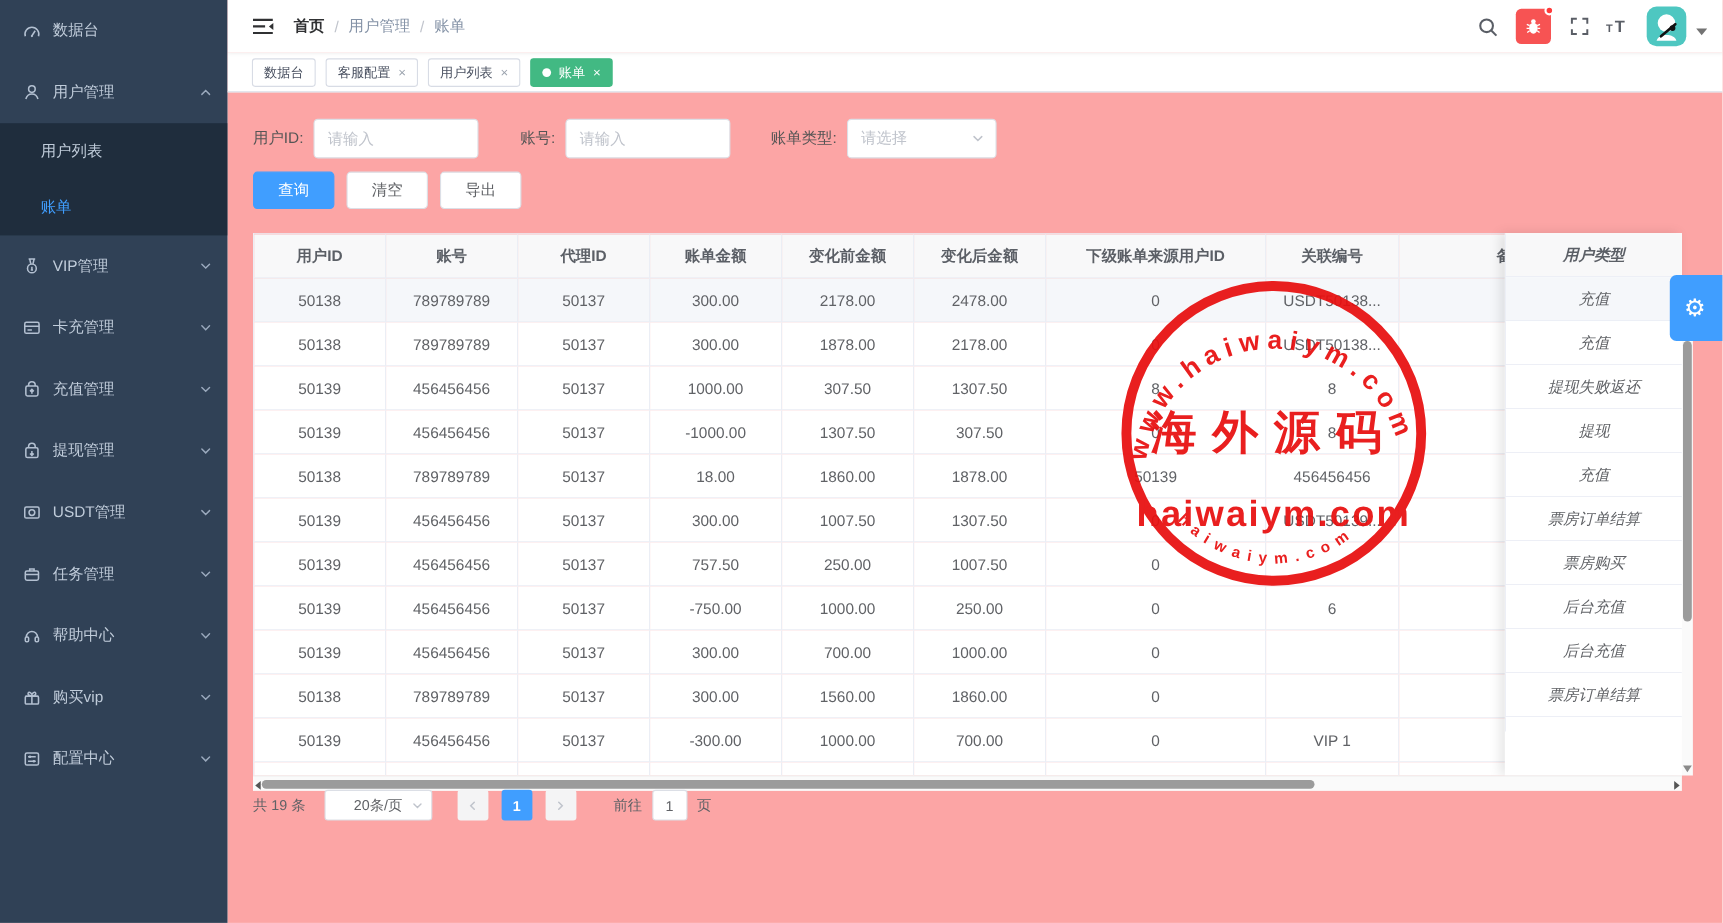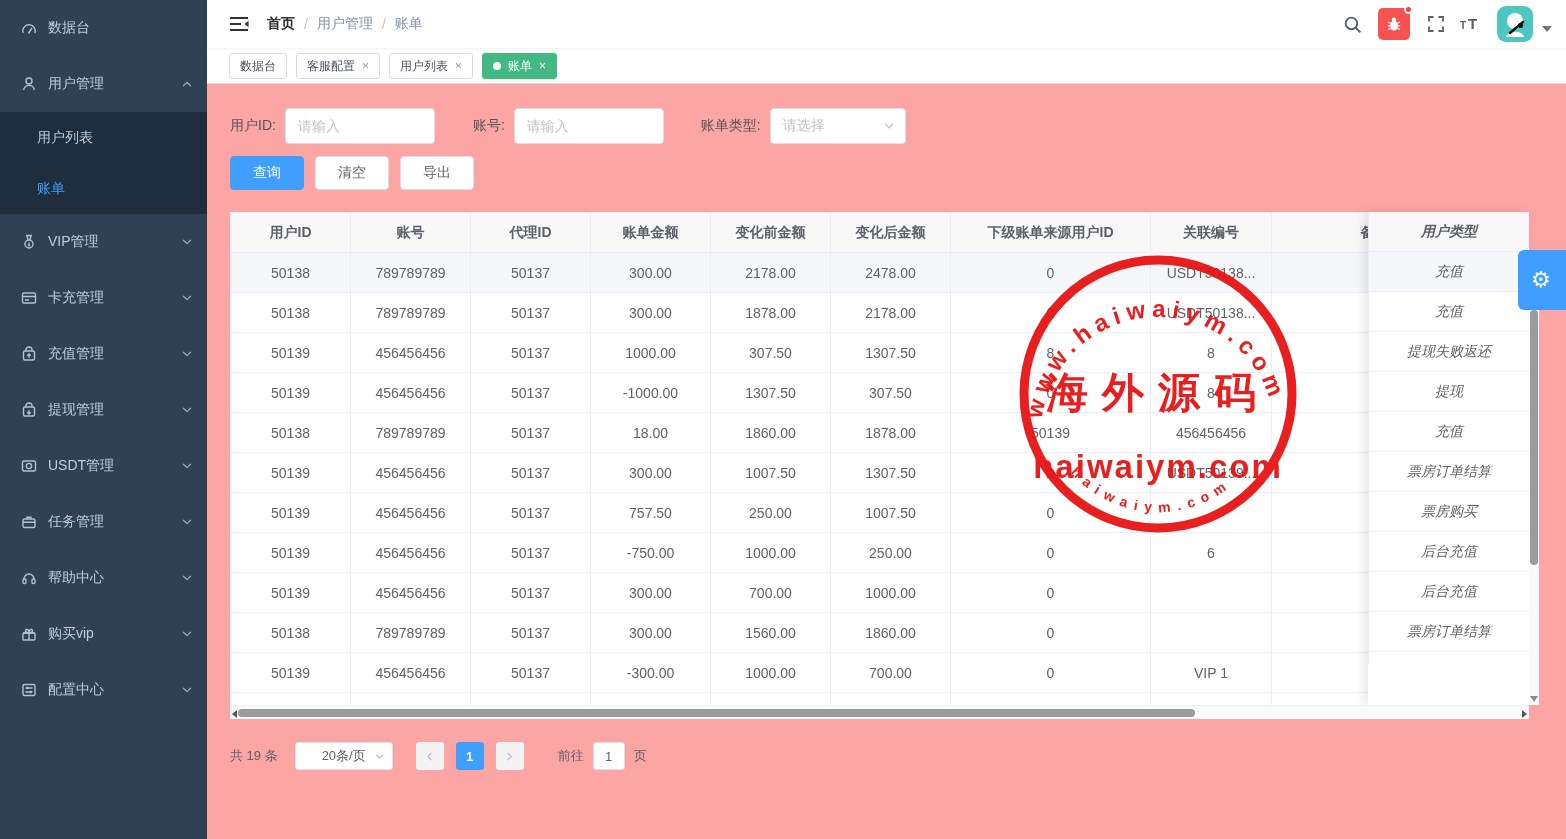--- a/index.html
+++ b/index.html
@@ -73,21 +73,21 @@
   .varrow { position:absolute; left:1px; bottom:3px; width:0; height:0; border-left:4px solid transparent; border-right:4px solid transparent; border-top:6px solid #8a8a8a; }
 
   .hscroll { position:absolute; left:0; bottom:0; width:1299px; height:14px; background:#fafafa; border-top:1px solid #f0f0f0; }
   .hthumb { position:absolute; left:8px; top:3px; width:957px; height:8px; background:#9b9b9b; border-radius:4px; }
   .harrow-l { position:absolute; left:2px; top:4px; width:0; height:0; border-top:4px solid transparent; border-bottom:4px solid transparent; border-right:5px solid #555; }
   .harrow-r { position:absolute; right:2px; top:4px; width:0; height:0; border-top:4px solid transparent; border-bottom:4px solid transparent; border-left:5px solid #555; }
 
   .gear-fab { position:absolute; right:0; top:250px; width:48px; height:60px; background:#409EFF; border-radius:6px 0 0 6px; display:flex; align-items:center; color:#fff; font-size:22px; padding-left:13px; cursor:pointer; z-index:30; }
 
   
-  .pagination { position:absolute; top:742px; left:23px; display:flex; align-items:center; font-size:13px; color:#606266; }
+  .pagination { position:absolute; top:718px; left:23px; display:flex; align-items:center; font-size:13px; color:#606266; }
   .pg-total { margin-right:17px; }
   .pg-size { position:relative; width:98px; height:28px; border:1px solid #dcdfe6; border-radius:3px; display:flex; align-items:center; justify-content:center; color:#606266; cursor:pointer; margin-right:23px; background:#fff; }
   .pg-size .chev { position:absolute; right:7px; color:#c0c4cc; display:flex; }
   .pg-btn { width:28px; height:28px; background:#f4f4f5; border-radius:3px; display:flex; align-items:center; justify-content:center; color:#c0c4cc; margin-right:12px; cursor:pointer; }
   .pg-page { width:28px; height:28px; background:#409EFF; border-radius:3px; display:flex; align-items:center; justify-content:center; color:#fff; font-weight:700; margin-right:12px; cursor:pointer; }
   .pg-goto { margin-left:22px; margin-right:9px; }
   .pg-input { width:32px; height:28px; border:1px solid #dcdfe6; border-radius:3px; text-align:center; font-size:13px; color:#606266; font-family:inherit; }
   .pg-unit { margin-left:9px; }
 
   

